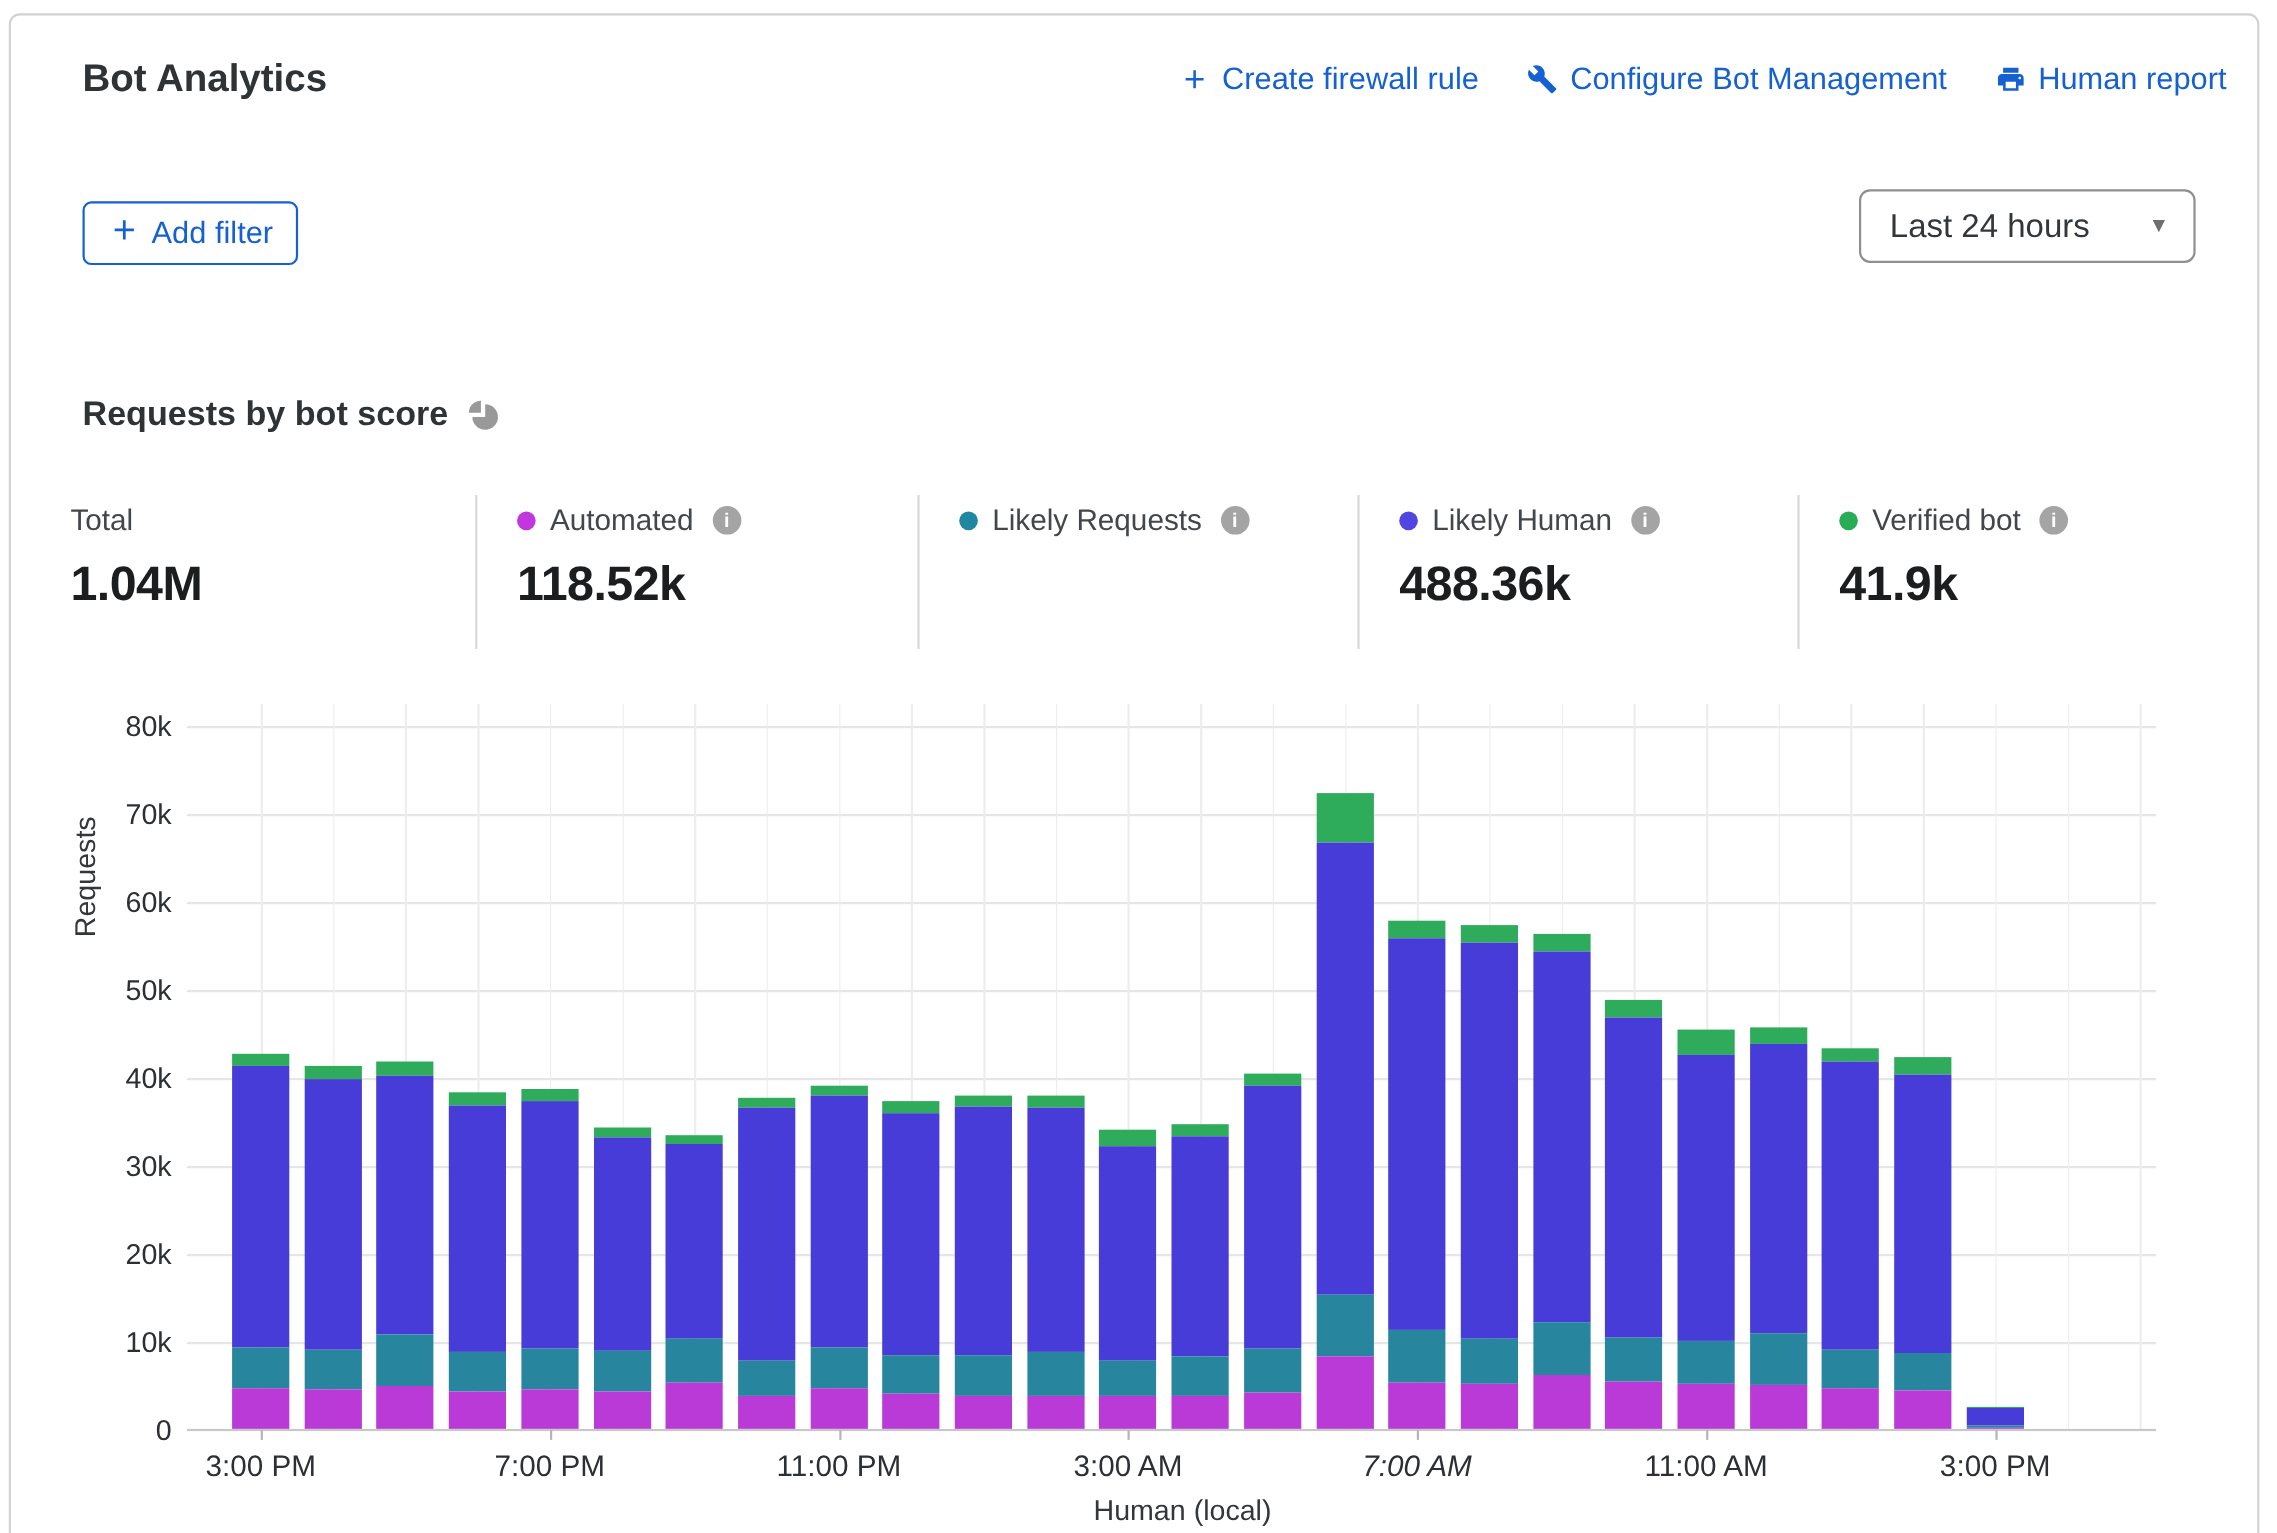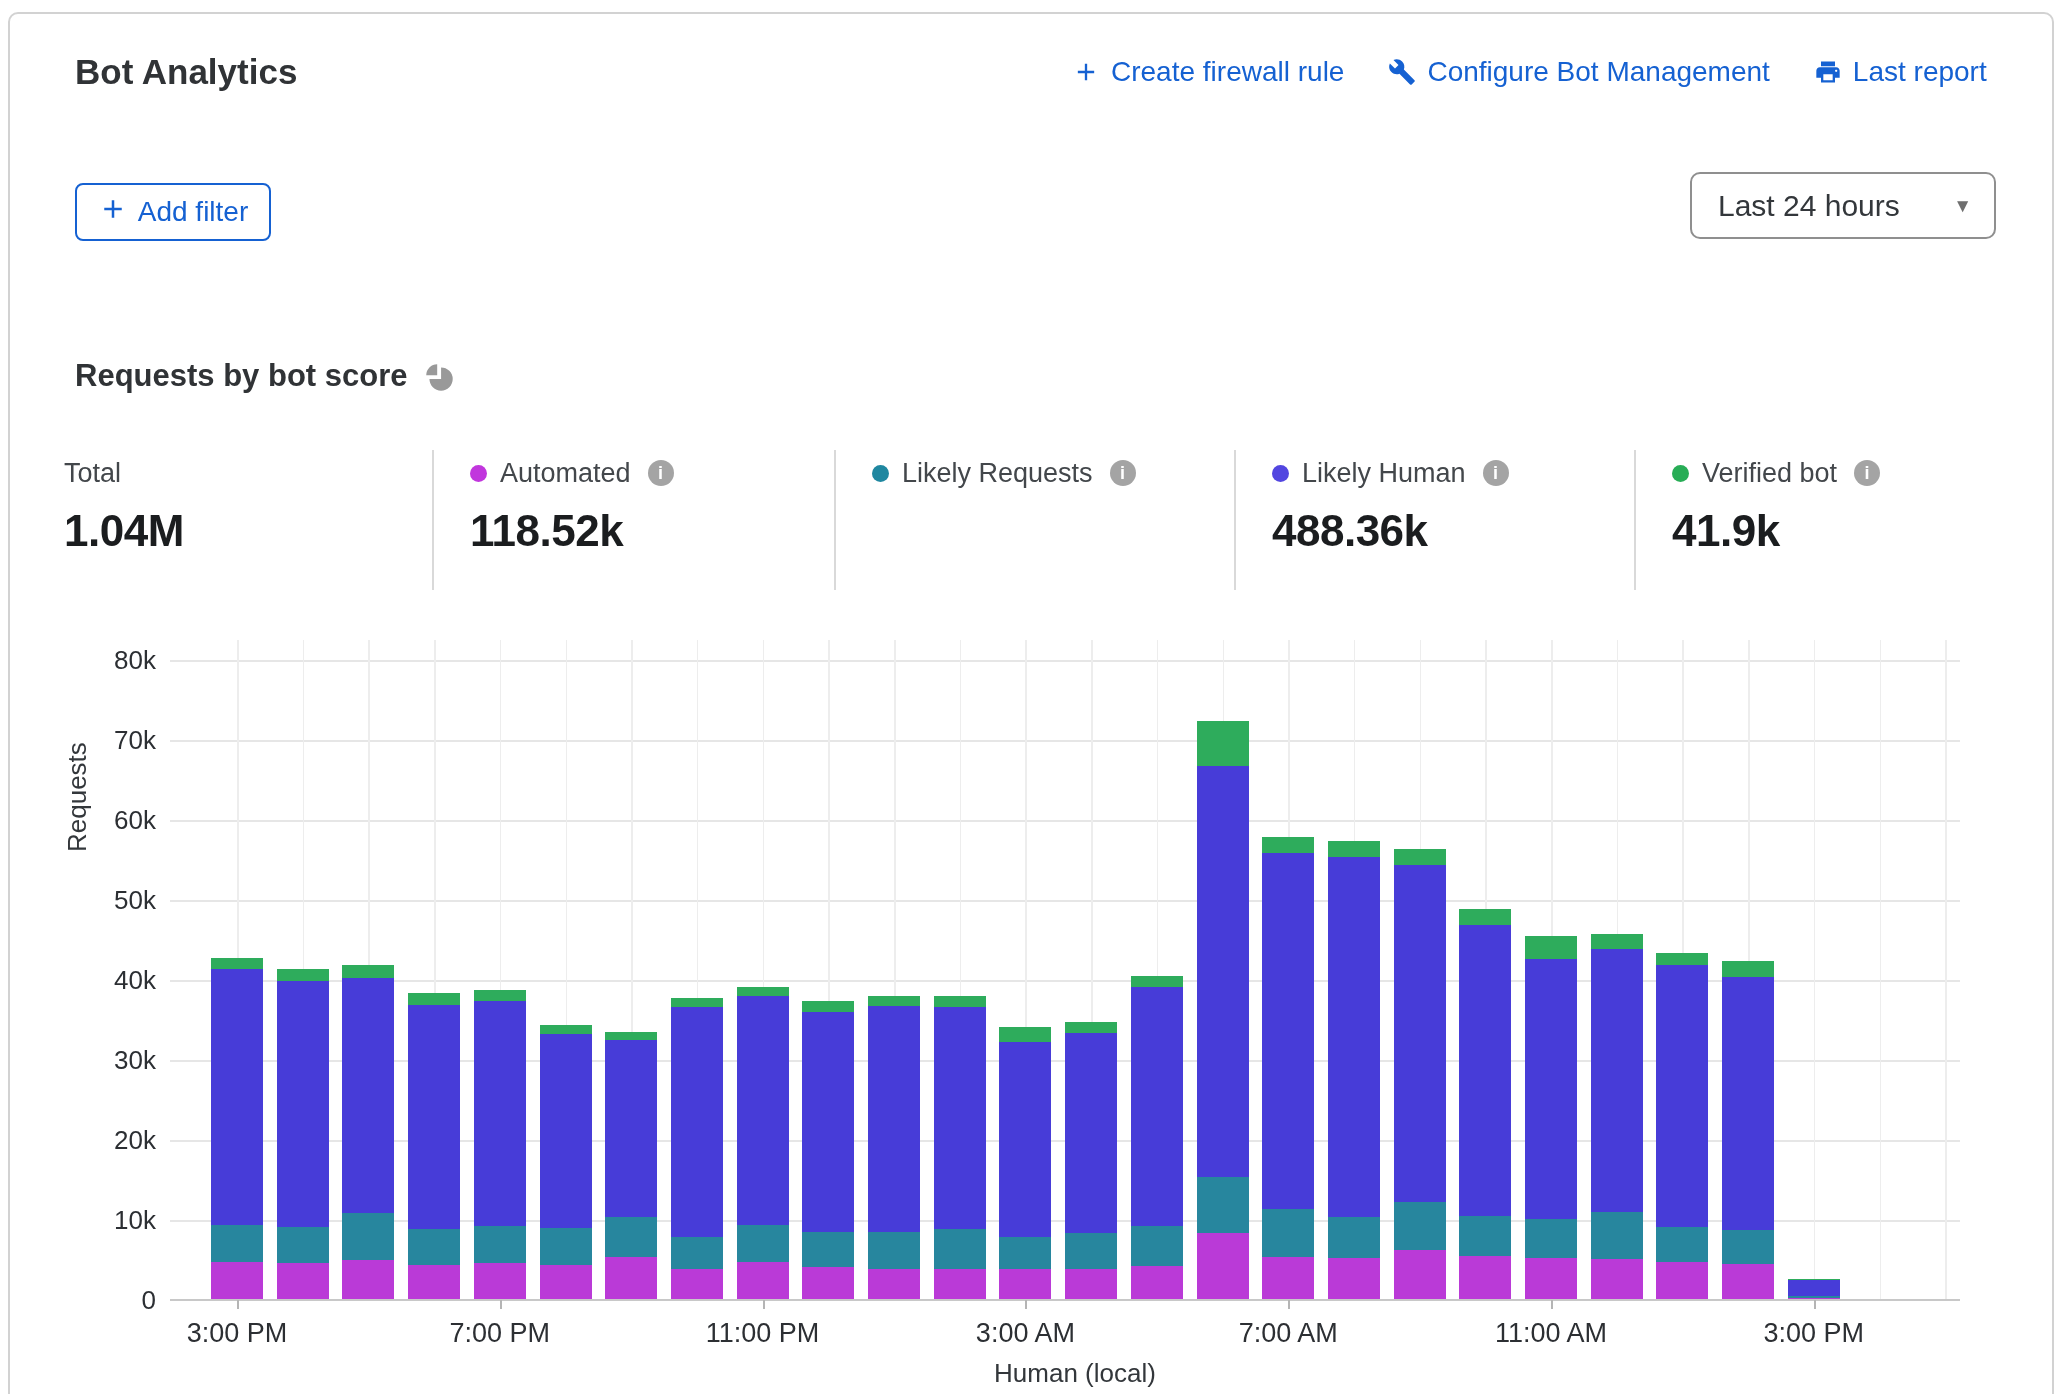--- a/index.html
+++ b/index.html
@@ -77,21 +77,21 @@
           </svg>
       </span>
       <span>Configure Bot Management</span>
     </div>
     <div class="action-link">
       <span>
         <svg width="28" height="28" viewBox="0 0 24 24" fill="#1561d2">
             <path d="M19 8H5c-1.66 0-3 1.34-3 3v6h4v4h12v-4h4v-6c0-1.66-1.34-3-3-3zm-3 11H8v-5h8v5zm3-7c-.55 0-1-.45-1-1s.45-1 1-1 1 .45 1 1-.45 1-1 1zm-1-9H6v4h12V3z"></path>
           </svg>
       </span>
-      <span>Last report</span>
+      <span>Human report</span>
     </div>
   </div>
 
   <div class="add-filter">
     <span>
       <svg width="30" height="30" viewBox="0 0 24 24" fill="#1561d2">
           <path d="M19 13h-6v6h-2v-6H5v-2h6V5h2v6h6v2z"></path>
         </svg>
     </span>
     <span>Add filter</span>
@@ -353,20 +353,20 @@
       <div class="axis-line"></div>
       <div class="tick" style="left: 67px;"></div>
       <div class="x-tick-label" style="left: -13px;">3:00 PM</div>
       <div class="tick" style="left: 329.8px;"></div>
       <div class="x-tick-label" style="left: 249.8px;">7:00 PM</div>
       <div class="tick" style="left: 592.6px;"></div>
       <div class="x-tick-label" style="left: 512.6px;">11:00 PM</div>
       <div class="tick" style="left: 855.4px;"></div>
       <div class="x-tick-label" style="left: 775.4px;">3:00 AM</div>
       <div class="tick" style="left: 1118.2px;"></div>
-      <div class="x-tick-label" style="left: 1038.2px;">7:00 AM</div>
+      <div class="x-tick-label" style="left: 1038.2px; font-style: italic;">7:00 AM</div>
       <div class="tick" style="left: 1381px;"></div>
       <div class="x-tick-label" style="left: 1301px;">11:00 AM</div>
       <div class="tick" style="left: 1643.8px;"></div>
       <div class="x-tick-label" style="left: 1563.8px;">3:00 PM</div>
     </div>
   <div id="xtitle">Human (local)</div>
 </div>
 
 </body></html>

